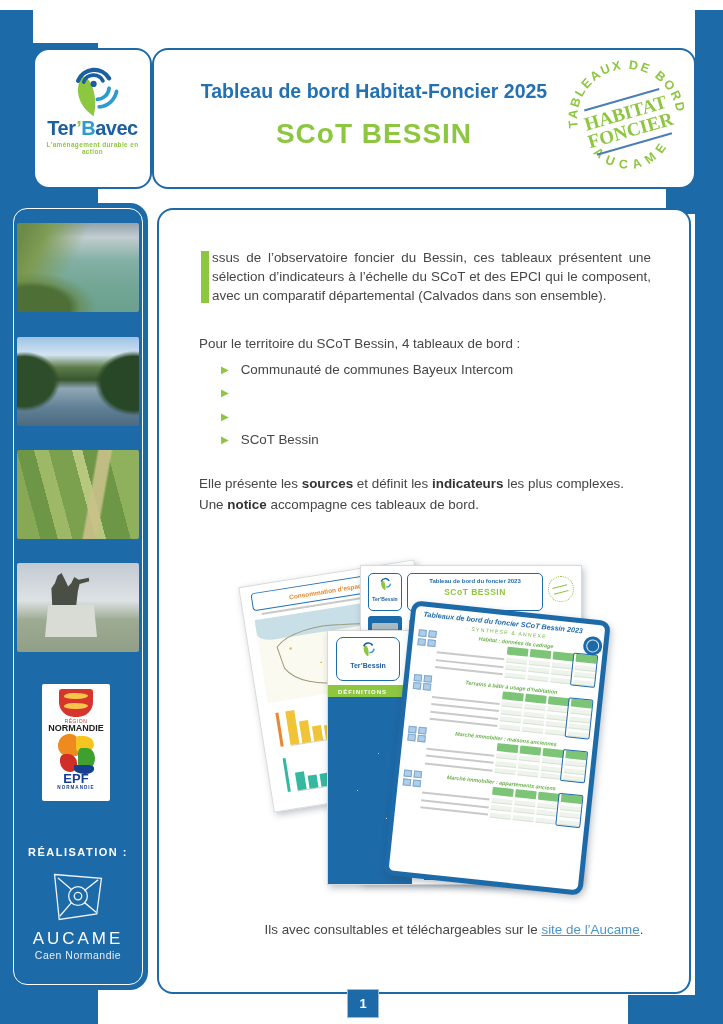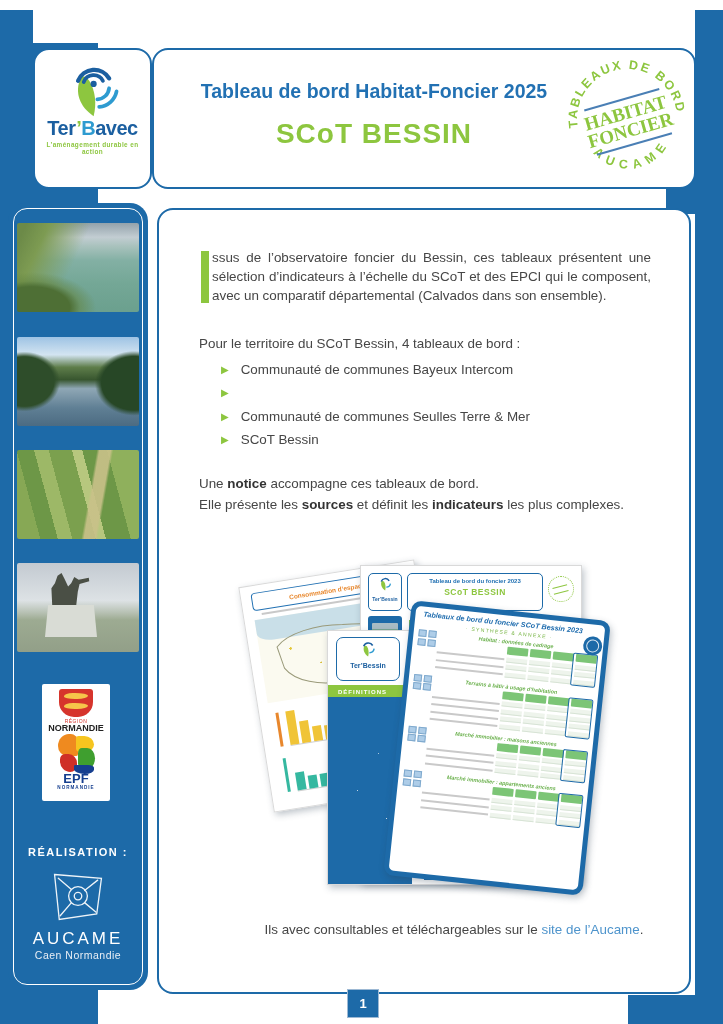--- a/index.html
+++ b/index.html
@@ -80,21 +80,21 @@
   .dropcap-bar{width:8px;height:52px;background:#8dc63f;flex:0 0 8px;margin-top:3px;}
   .sr{position:absolute;width:1px;height:1px;overflow:hidden;opacity:0;}
   #intro-text{font-size:13.4px;line-height:1.42;color:#464646;text-align:justify;}
   #list-intro{left:40px;top:126px;font-size:13.4px;color:#464646;}
   #tb-list{left:62px;top:148px;list-style:none;margin:0;padding:0;}
   #tb-list li{font-size:13.4px;color:#464646;height:23.3px;display:flex;align-items:center;}
   .tri{color:#8dc63f;font-size:10px;margin-right:12px;}
   #notice{left:40px;top:264px;font-size:13.4px;color:#464646;line-height:1.55;}
   #notice b{color:#333;}
   #download-line{left:55px;top:712px;width:480px;text-align:center;font-size:13.4px;color:#464646;}
-  #download-link{color:#4e94cc;cursor:pointer;}
+  #download-link{color:#4e94cc;text-decoration:underline;cursor:pointer;}
 
   
   #collage{left:68px;top:348px;width:382px;height:332px;}
   .mini-page{position:absolute;background:#fff;border:1px solid #d9d9d9;box-shadow:2px 3px 7px rgba(40,60,80,.30);}
   
   #pageA{left:28px;top:14px;width:176px;height:226px;transform:rotate(-9deg);z-index:1;}
   .pa-title{margin:7px 10px 3px;border:1px solid #2271b3;border-radius:4px;height:16px;
     color:#e8872c;font-weight:bold;font-size:6.5px;display:flex;align-items:center;justify-content:center;}
   .pa-cap{height:2px;background:#c9c9c9;margin:2px 18px 4px;}
   .pa-map{position:relative;margin:0 10px;height:84px;background:
@@ -289,31 +289,30 @@
   <ul class="abs" id="tb-list">
     <li>
         <span class="tri">▶</span>
         <span>Communauté de communes Bayeux Intercom</span>
       </li>
     <li>
         <span class="tri">▶</span>
       </li>
     <li>
         <span class="tri">▶</span>
-        <span>Communauté de communes Seulles Terre &amp; Mer</span>
       </li>
     <li>
         <span class="tri">▶</span>
         <span>SCoT Bessin</span>
       </li>
   </ul>
 
   <div class="abs" id="notice">
+    <div><span>Elle présente les </span><b>sources</b><span> et définit les </span><b>indicateurs</b><span> les plus complexes.</span></div>
     <div><span>Une </span><b>notice</b><span> accompagne ces tableaux de bord.</span></div>
-    <div><span>Elle présente les </span><b>sources</b><span> et définit les </span><b>indicateurs</b><span> les plus complexes.</span></div>
   </div>
 
   <div class="abs" id="collage">
 
     <div class="mini-page" id="pageA">
       <div class="pa-title">Consommation d’espaces</div>
       <div class="pa-cap"></div>
       <div class="pa-map">
         <div class="pa-sea"></div>
         <svg class="pa-bound" width="156" height="84" viewBox="0 0 156 84">

